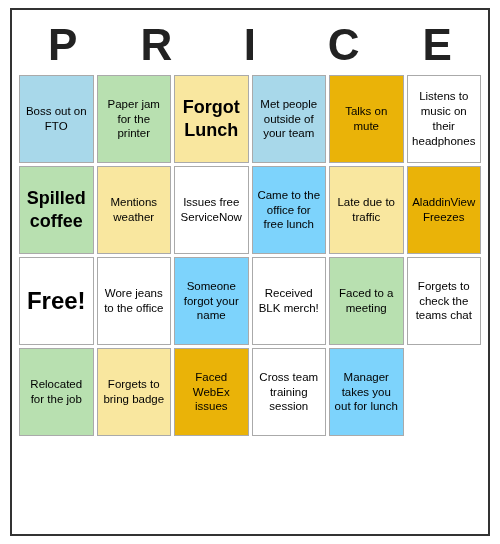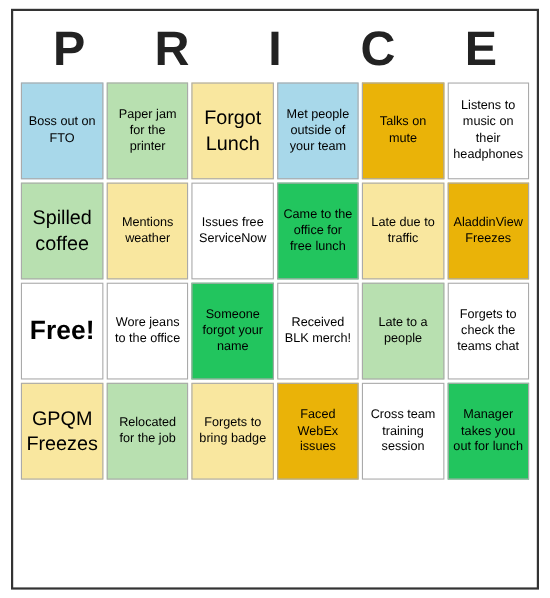--- a/index.html
+++ b/index.html
@@ -45,30 +45,30 @@
       font-size: 11.5px;
       padding: 4px;
       border: 1px solid #aaa;
       line-height: 1.3;
       font-weight: normal;
     }
     .cell.bg-blue    { background-color: #a8d8ea; }
     .cell.bg-green   { background-color: #b8e0b0; }
     .cell.bg-yellow  { background-color: #f9e79f; }
     .cell.bg-pink    { background-color: #eab308; }
-    .cell.bg-orange  { background-color: #22c55e; }
+    .cell.bg-orange  { background-color: #7dd3fc; }
     .cell.bg-white   { background-color: #fff; }
     .cell.free {
       font-size: 24px;
       font-weight: bold;
       background-color: #fff;
     }
     .cell.large-text {
       font-size: 18px;
-      font-weight: normal;
+      font-weight: bold;
     }
   </style>
 </head>
 <body>
 
 <div class="bingo-card">
   <div class="bingo-header">
   <div class="bingo-letter">P</div>
       <div class="bingo-letter">R</div>
       <div class="bingo-letter">I</div>
@@ -85,22 +85,21 @@
       <div class="cell large-text bg-green">Spilled coffee</div>
       <div class="cell bg-yellow">Mentions weather</div>
       <div class="cell bg-white">Issues free ServiceNow</div>
       <div class="cell bg-orange">Came to the office for free lunch</div>
       <div class="cell bg-yellow">Late due to traffic</div>
       <div class="cell bg-pink">AladdinView Freezes</div>
       <div class="cell free">Free!</div>
       <div class="cell bg-white">Wore jeans to the office</div>
       <div class="cell bg-orange">Someone forgot your name</div>
       <div class="cell bg-white">Received BLK merch!</div>
-      <div class="cell bg-green">Late to a people</div>
+      <div class="cell bg-green">Faced to a meeting</div>
       <div class="cell bg-white">Forgets to check the teams chat</div>
-      <div class="cell large-text bg-yellow">GPQM Freezes</div>
       <div class="cell bg-green">Relocated for the job</div>
       <div class="cell bg-yellow">Forgets to bring badge</div>
       <div class="cell bg-pink">Faced WebEx issues</div>
       <div class="cell bg-white">Cross team training session</div>
       <div class="cell bg-orange">Manager takes you out for lunch</div>
     </div>
 </div>
 
 </body></html>

